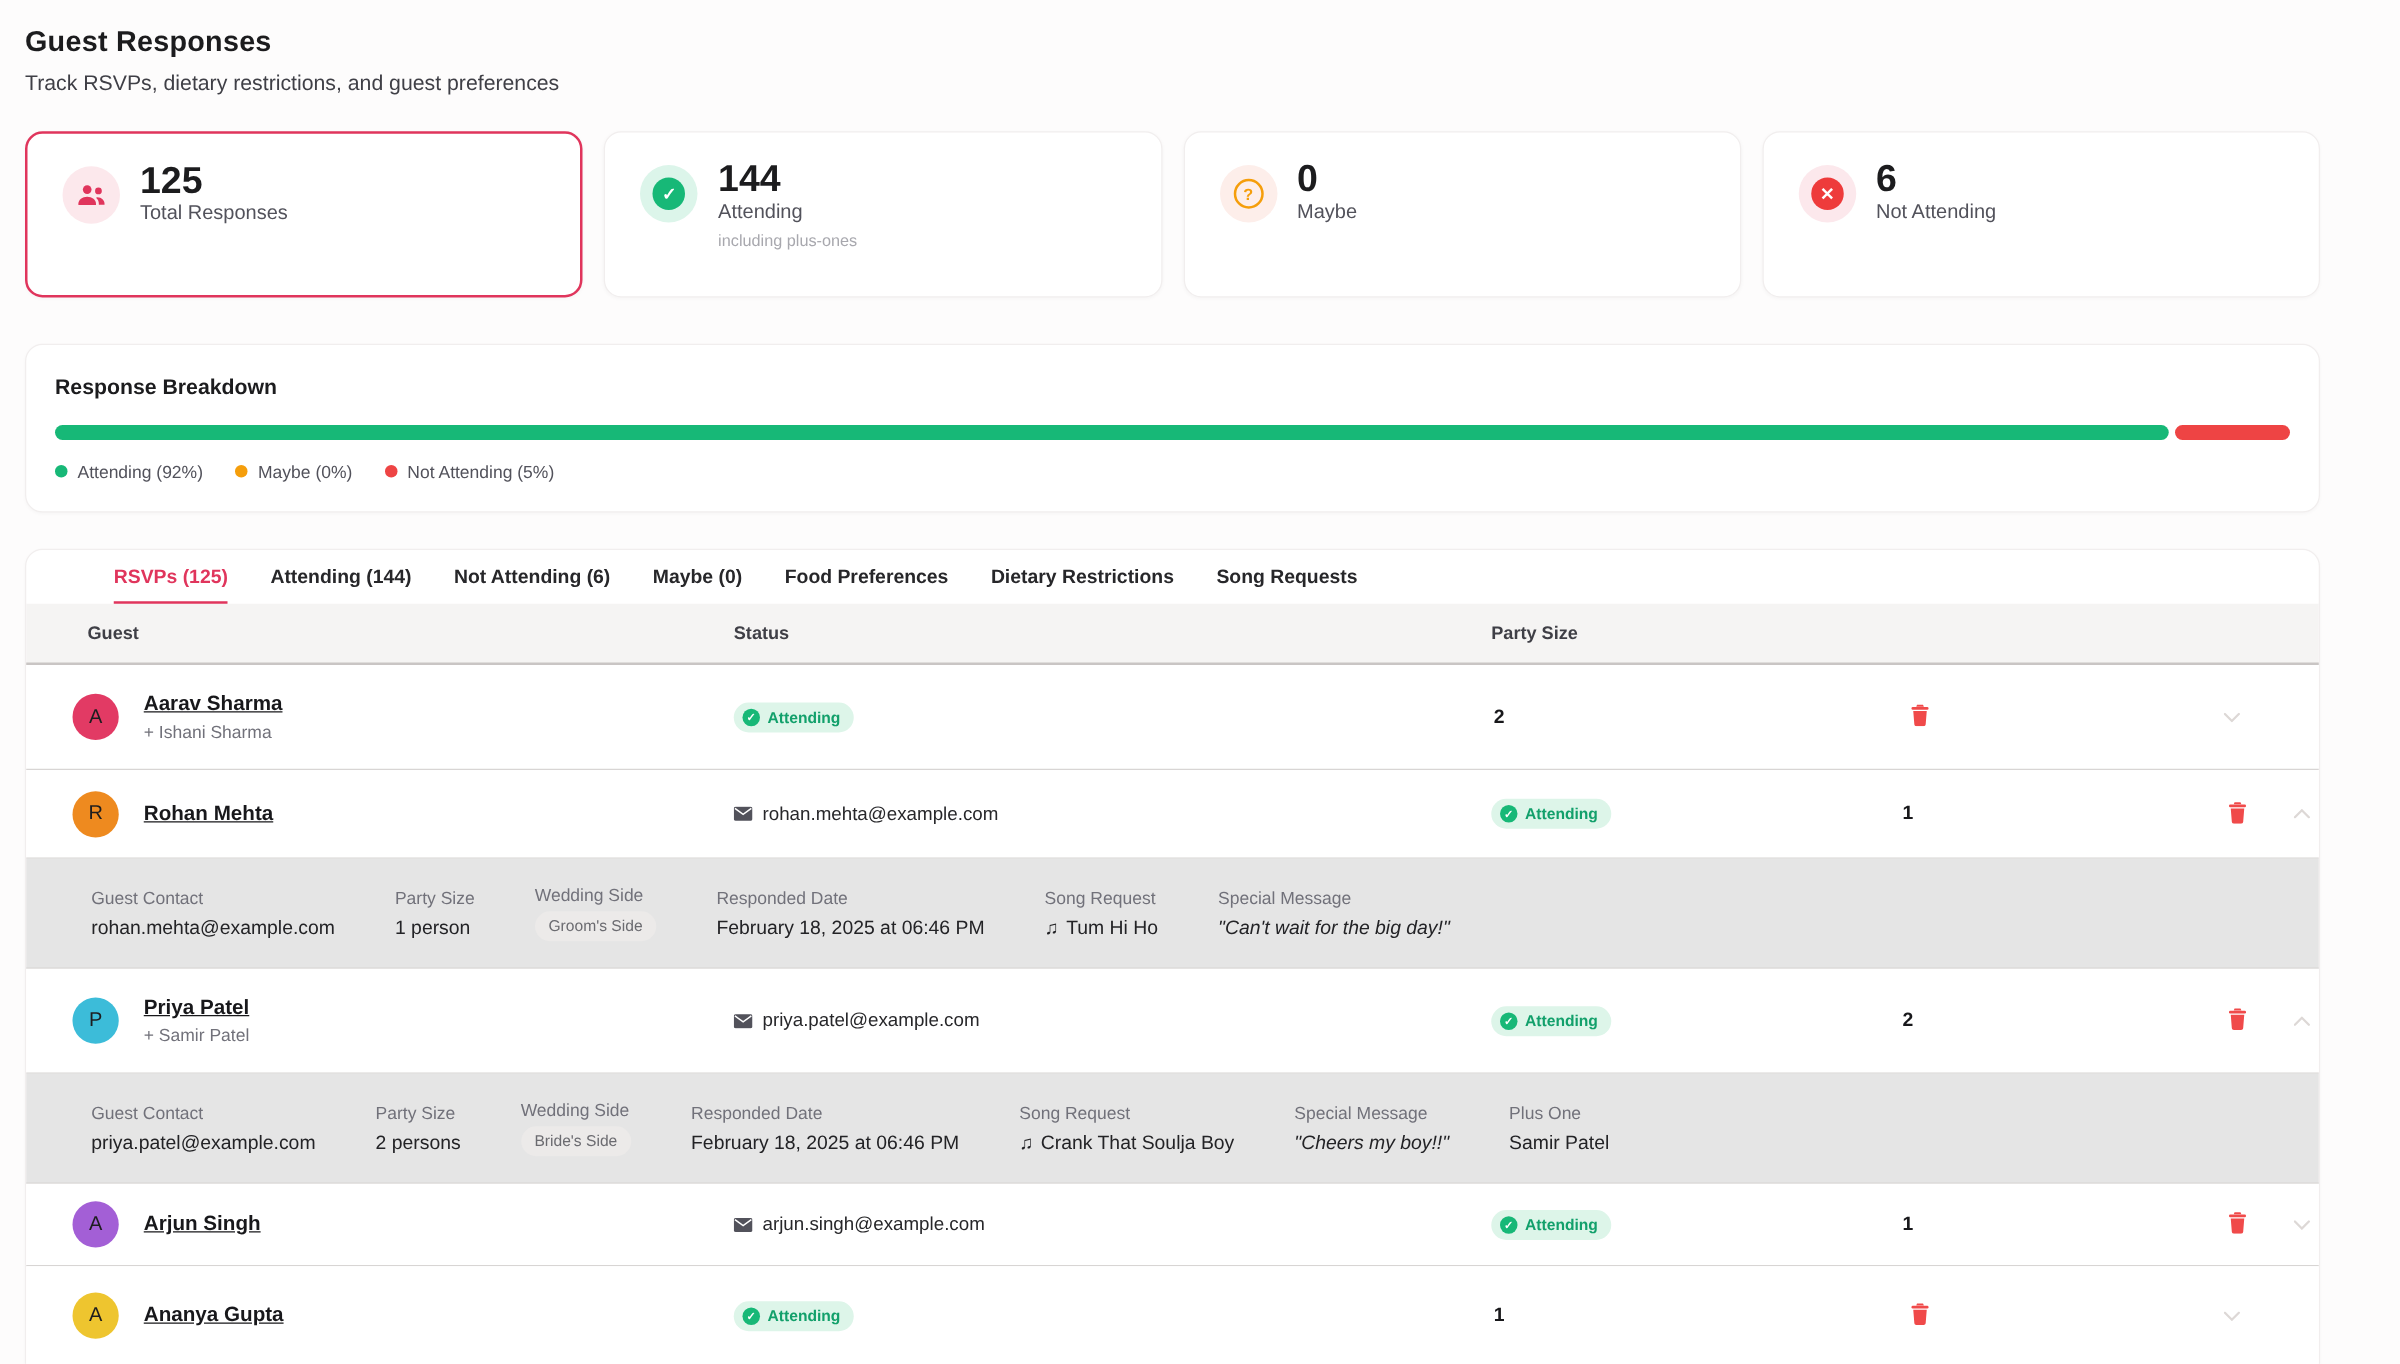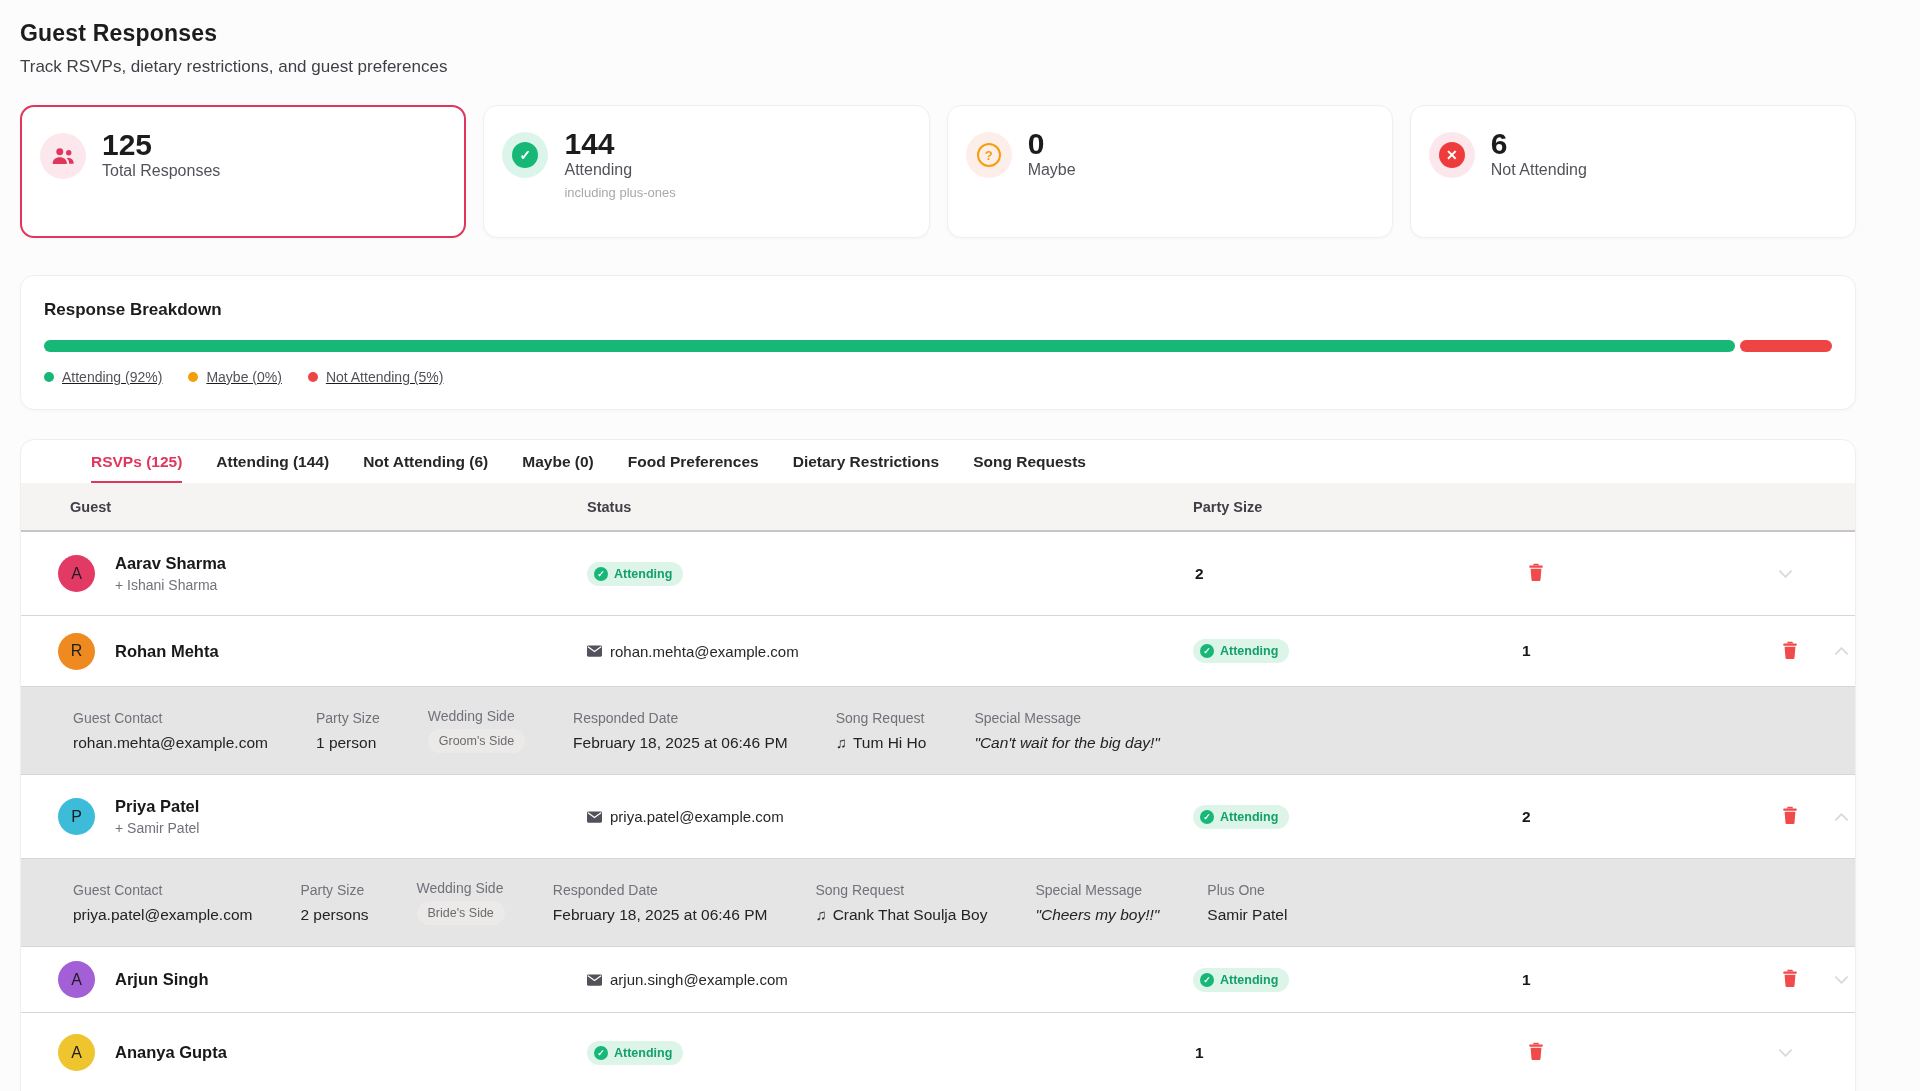--- a/index.html
+++ b/index.html
@@ -13,21 +13,21 @@
 
   
   .page-title { font-size:23px; font-weight:700; letter-spacing:.2px; }
   .page-subtitle { font-size:17px; color:#3f3f46; margin-top:10px; }
 
   
   .stats-row { display:flex; gap:17px; margin-top:28px; }
   .card {
     width:516px; height:133px; background:#fff; border-radius:14px;
     border:1px solid #f1eeee; box-shadow:0 1px 3px rgba(0,0,0,.03);
-    padding:22px 18px; display:flex; gap:16px; cursor:pointer;
+    padding:22px 28px; display:flex; gap:16px; cursor:pointer;
   }
   .card.active { border:2px solid #e0355c; }
   .card-icon {
     width:46px; height:46px; border-radius:50%; flex:0 0 46px;
     display:flex; align-items:center; justify-content:center; margin-top:4px;
   }
   .bg-pink  { background:#fce8ec; }
   .bg-green { background:#dcf5ea; }
   .bg-peach { background:#fdeeea; }
   .inner-solid {
@@ -47,21 +47,21 @@
   .card-note  { font-size:13px; color:#a8a8ae; margin-top:6px; }
 
   
   .breakdown {
     margin-top:37px; width:1836px; background:#fff; border:1px solid #f1eeee;
     border-radius:14px; padding:24px 23px; box-shadow:0 1px 3px rgba(0,0,0,.03);
   }
   .breakdown-title { font-size:17px; font-weight:700; }
   .bar { display:flex; gap:5px; height:12px; margin-top:20px; }
   .seg { height:12px; border-radius:6px; }
-  .legend { display:flex; gap:26px; margin-top:17px; align-items:center;text-decoration:underline; }
+  .legend { display:flex; gap:26px; margin-top:17px; align-items:center; }
   .legend-item { display:flex; align-items:center; gap:8px; font-size:14px; color:#52525b; }
   .legend-dot { width:10px; height:10px; border-radius:50%; }
 
   
   .table-panel {
     margin-top:29px; width:1836px; background:#fff; border:1px solid #f1eeee;
     border-radius:14px 14px 0 0; box-shadow:0 1px 3px rgba(0,0,0,.03);
   }
   .tabs { display:flex; gap:34px; padding:0 29px; height:43px; align-items:center; }
   .tab {
@@ -85,21 +85,21 @@
     align-items:center; padding-left:37px; border-bottom:1px solid #d8d5d4;
     background:#fff; cursor:pointer; }
   .h84 { height:84px; } .h70 { height:71px; } .h66 { height:66px; } .h80 { height:80px; }
 
   .guest-cell { display:flex; align-items:center; gap:20px; }
   .avatar {
     width:37px; height:37px; border-radius:50%; flex:0 0 37px;
     display:flex; align-items:center; justify-content:center;
     font-size:16px; font-weight:500; color:#1d1d1f;
   }
-  .guest-name { font-size:16.5px; font-weight:700; color:#18181b; }
+  .guest-name { font-size:16.5px; font-weight:700; color:#18181b;text-decoration:underline; }
   .guest-plus { font-size:14px; color:#71717a; margin-top:4px; }
 
   .contact-cell { display:flex; align-items:center; gap:8px; font-size:15px; color:#27272a; }
   .mail-icon { display:flex; }
 
   .badge {
     display:inline-flex; align-items:center; gap:6px; background:#ddf5e9;
     color:#12a06b; font-size:12.5px; font-weight:700;
     padding:5px 11px 5px 7px; border-radius:13px;
   }

